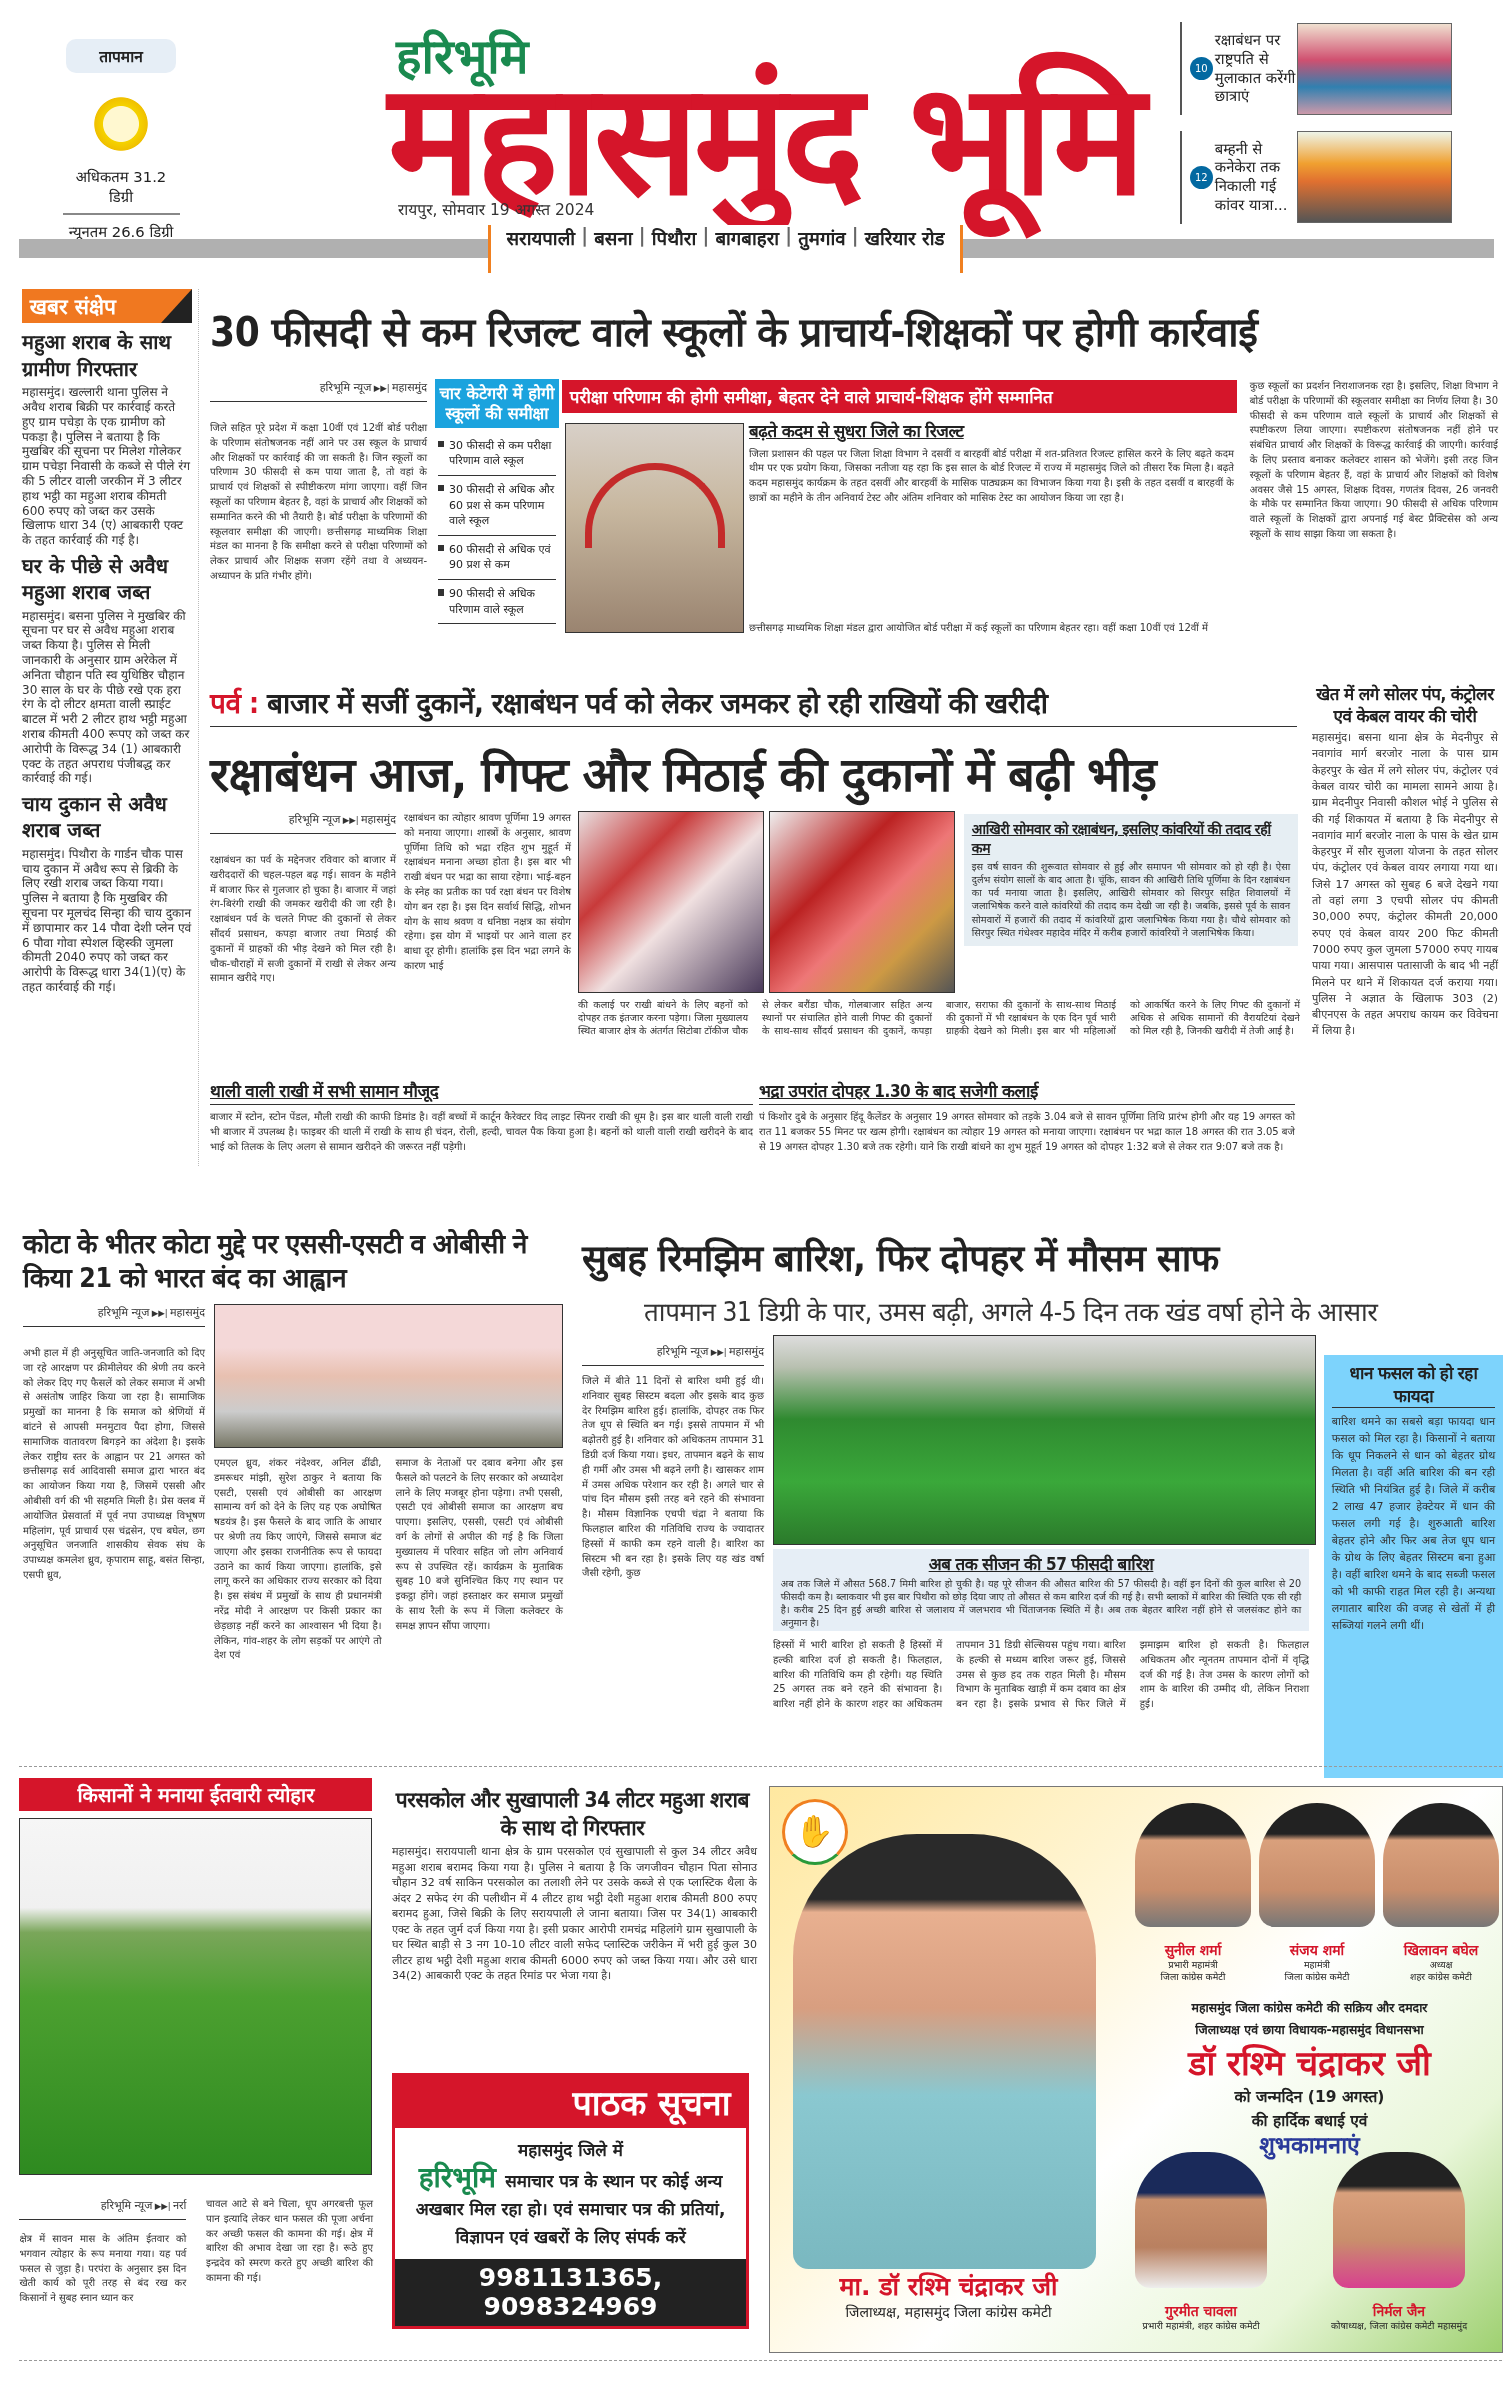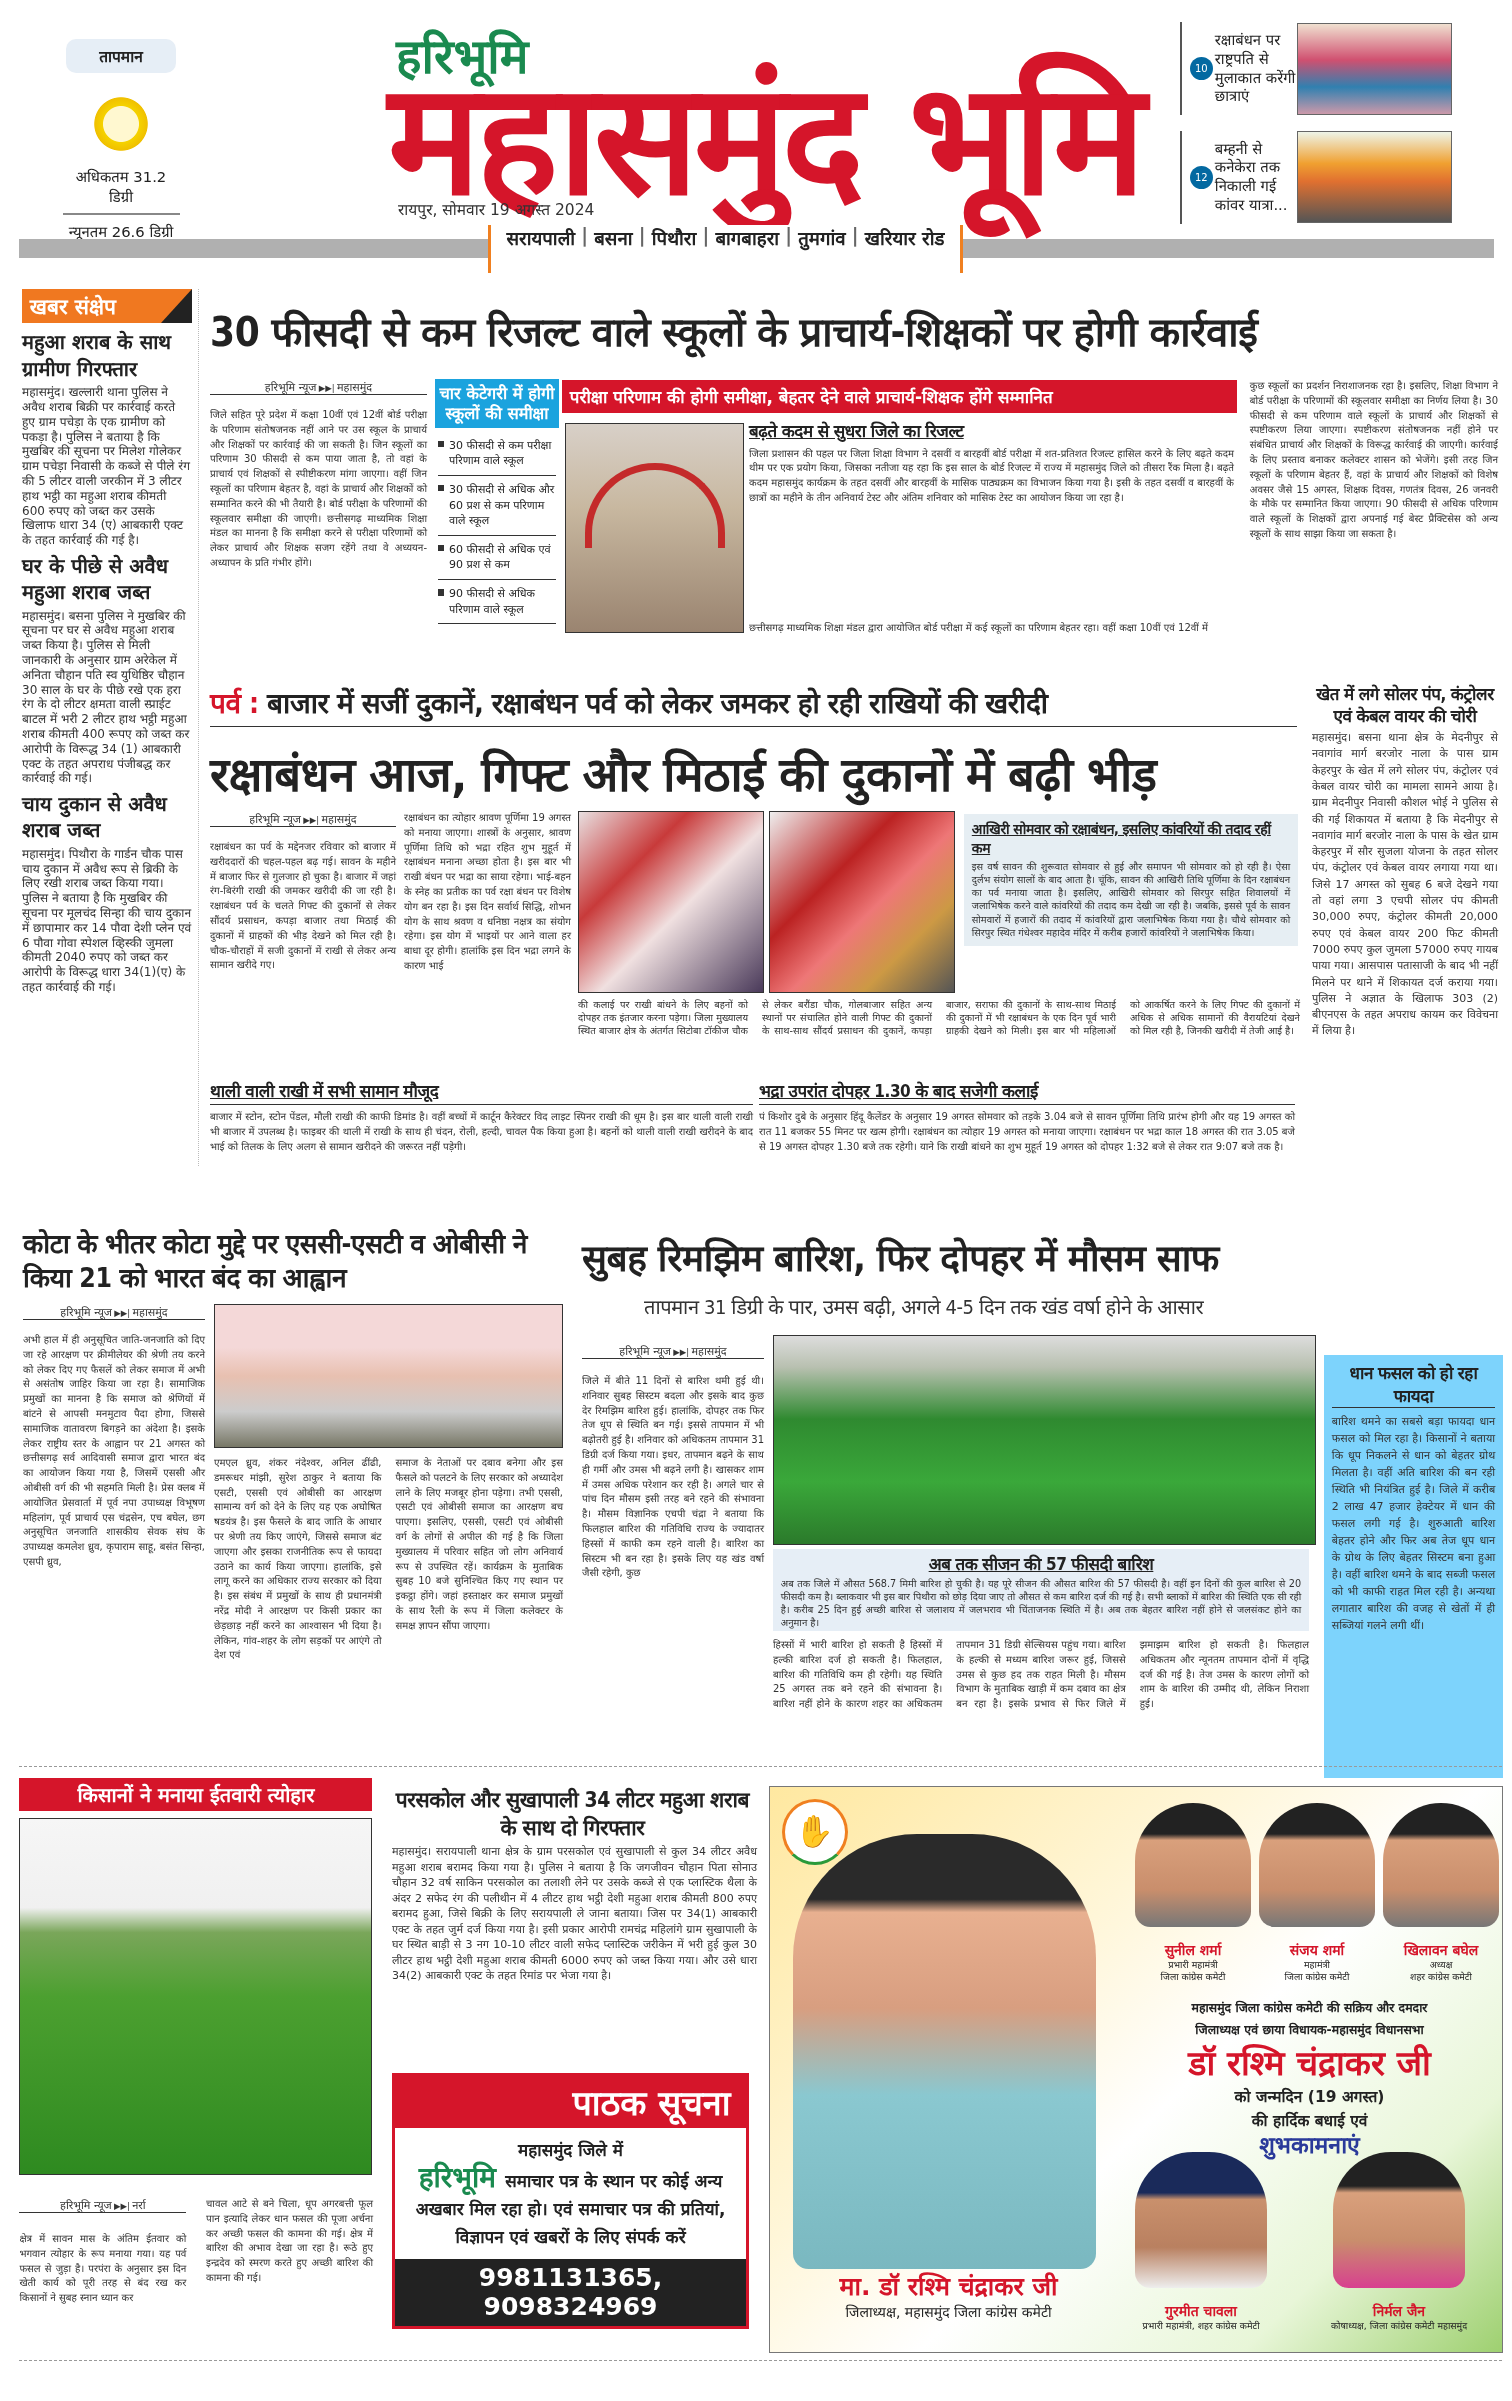--- a/index.html
+++ b/index.html
@@ -1,20 +1,20 @@
 <!DOCTYPE html>
 <html style="font-size:12.4px"><head>
 <meta charset="utf-8">
 <style>
 *{box-sizing:border-box;margin:0;padding:0}
 body{width:1512px;height:2401px;background:#fff;font-family:"DejaVu Sans",sans-serif;color:#222;position:relative;overflow:hidden}
 .abs{position:absolute}
 .txt-s{font-size:10px;line-height:14.8px;text-align:justify;color:#333}
 .hd{font-family:"DejaVu Sans Condensed","DejaVu Sans",sans-serif;font-weight:bold;color:#222;letter-spacing:-0.4px}
-.byline{font-size:11px;color:#333;border-bottom:1.6px solid #333;padding-bottom:0;margin-bottom:13px;text-align:center}
+.byline{font-size:11px;color:#333;border-bottom:1.6px solid #333;padding-bottom:7px;margin-bottom:19px;text-align:right}
 .byline .arr{font-size:8.5px;margin:0 2.3px}
 .photo{border:0.8px solid #333;overflow:hidden}
 .dash{border-top:1.6px dashed #999}
 .cols4{column-count:4;column-gap:14px}
 
 #temp-box{left:47px;top:39px;width:148px;text-align:center}
 #temp-label{background:#e6eef6;border-radius:10px;padding:6.2px 0;font-size:15.5px;font-weight:bold;margin:0 19.4px}
 #sun{margin:19.4px auto 11.6px;width:62px;height:62px;border-radius:50%;background:radial-gradient(circle,#fff8d0 40%,#f5d200 42%,#f0c000 60%,#fff 62%)}
 #temp-max{font-size:14.8px;padding-bottom:6.2px;border-bottom:2.3px solid #888;margin:0 15.5px}
 #temp-min{font-size:14.8px;margin-top:6.2px}
@@ -64,21 +64,21 @@
 
 #theft{left:1312px;top:683px;width:186px}
 #theft h3{font-size:17px;line-height:22px;text-align:center;margin-bottom:3.1px}
 
 #kota-head{left:23px;top:1227px;width:543px;font-size:26.4px;line-height:34px;text-align:left}
 #kota-photo{left:214px;top:1304px;width:349px;height:144px;background:linear-gradient(#f4d8d8 30%,#e8c0b0 50%,#ccc 75%,#776)}
 #kota-body{left:23px;top:1304px;width:182px}
 #kota-cols{left:214px;top:1456px;width:349px}
 
 #weather-head{left:582px;top:1231px;font-size:37px;white-space:nowrap}
-#weather-sub{left:644px;top:1293px;font-size:20px;white-space:nowrap;color:#333}
+#weather-sub{left:644px;top:1293px;font-size:26px;white-space:nowrap;color:#333}
 #weather-byline{left:582px;top:1343px;width:182px}
 #weather-col1{left:582px;top:1374px;width:182px}
 #weather-photo{left:773px;top:1335px;width:543px;height:210px;background:linear-gradient(#ddd 0%,#b8c0b0 15%,#2f8a30 40%,#3aa83a 70%,#2b7a2b)}
 #rain-box{left:773px;top:1549px;width:536px;height:82px;background:#e6eef6;padding:3.1px 7.8px}
 #rain-box h4{font-size:17px;text-align:center;text-decoration:underline;margin-bottom:1.6px}
 #weather-cols{left:582px;top:1638px;width:730px}
 #paddy-box{left:1324px;top:1355px;width:179px;height:423px;background:#7dd3fc;padding:6.2px 7.8px}
 #paddy-box h4{font-size:17px;text-align:center;border-bottom:1.6px solid #333;margin-bottom:4.7px}
 
 #farm-tag{left:19.4px;top:1778px;width:353px;background:#d5152a;color:#fff;font-size:20px;font-weight:bold;text-align:center;padding:3.1px}

